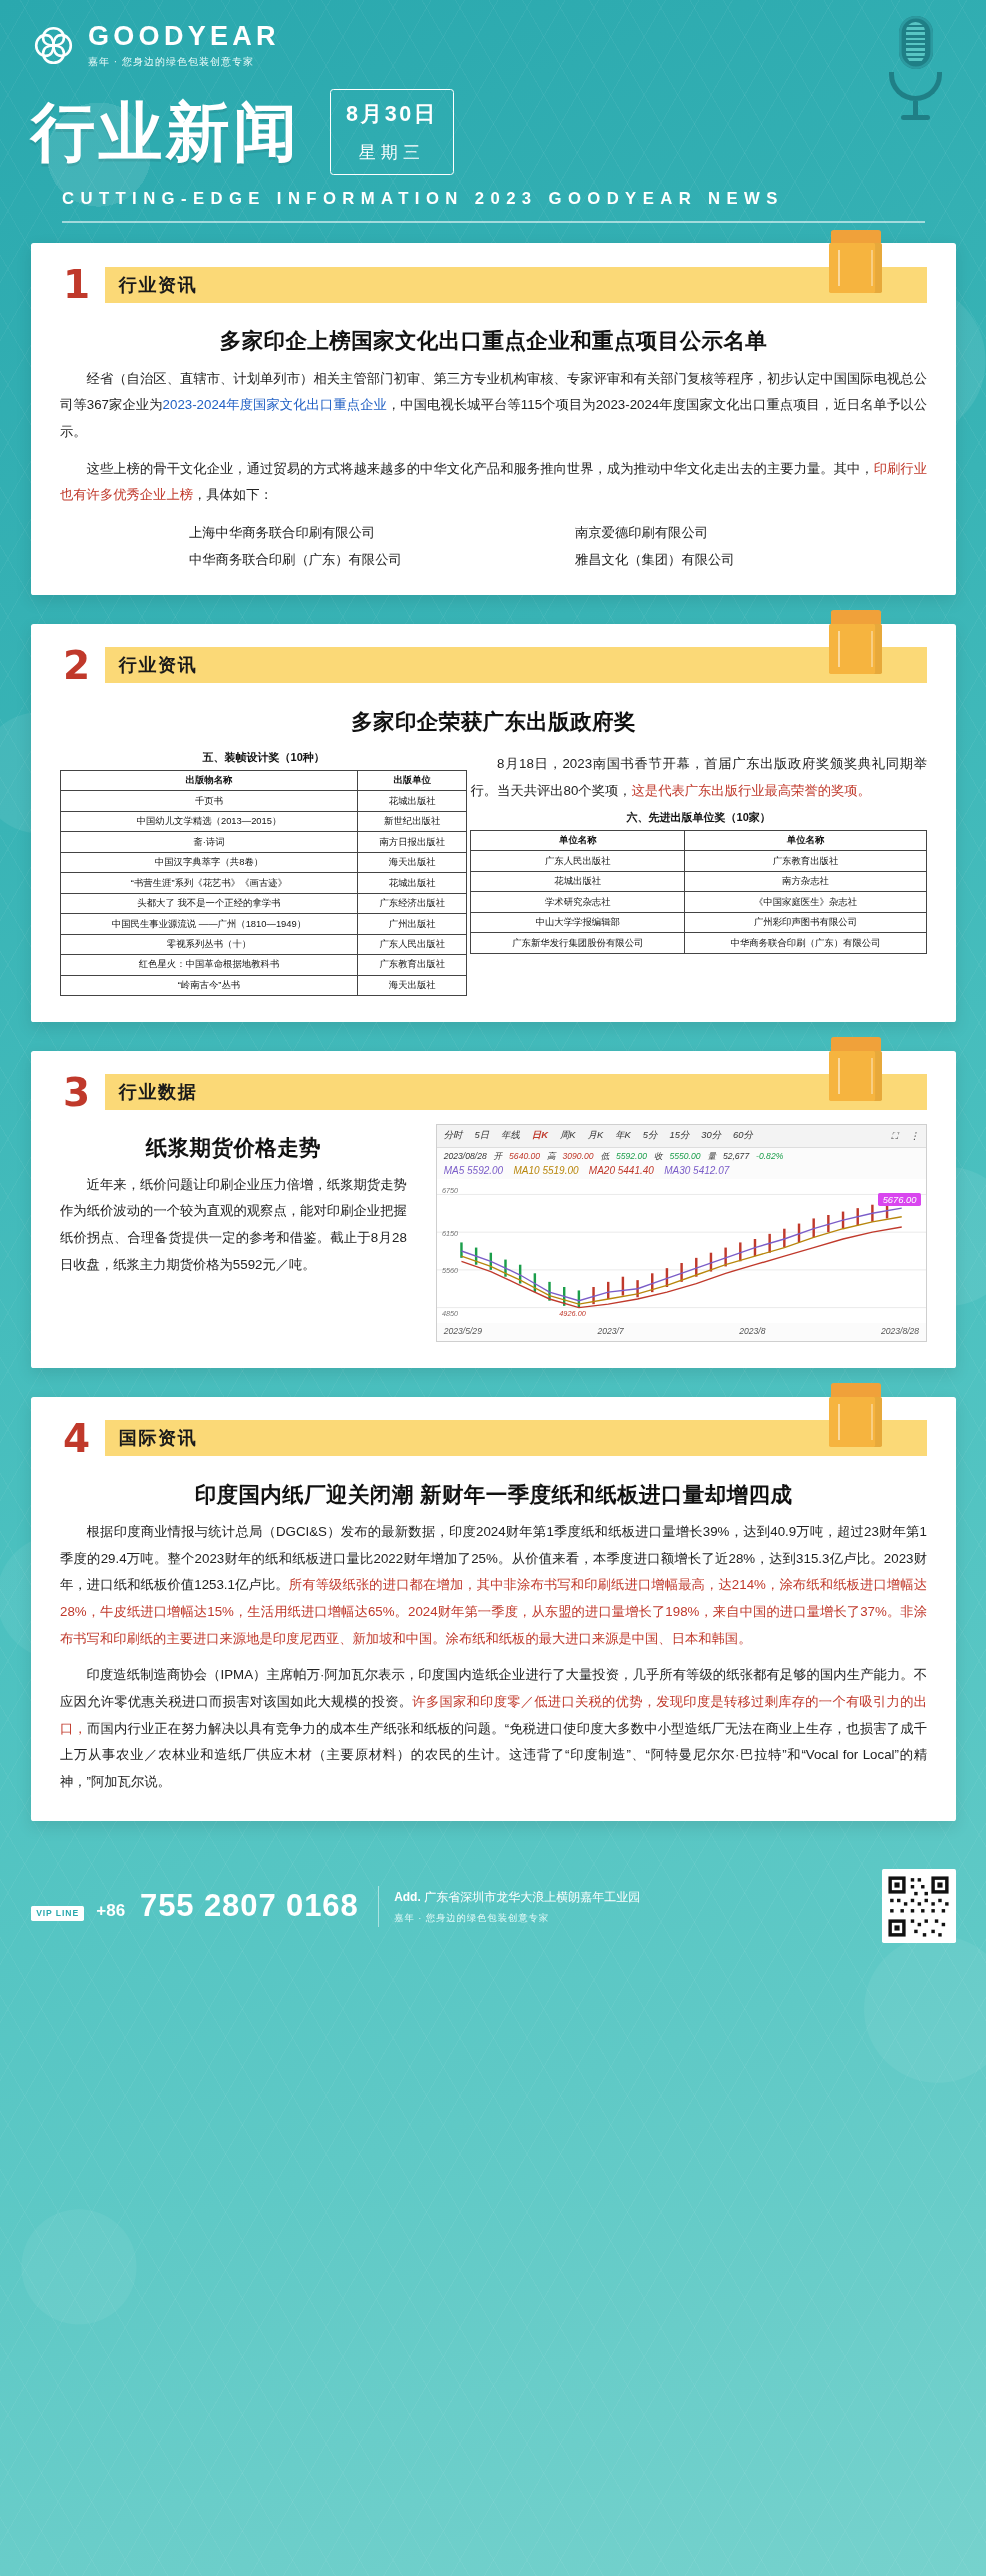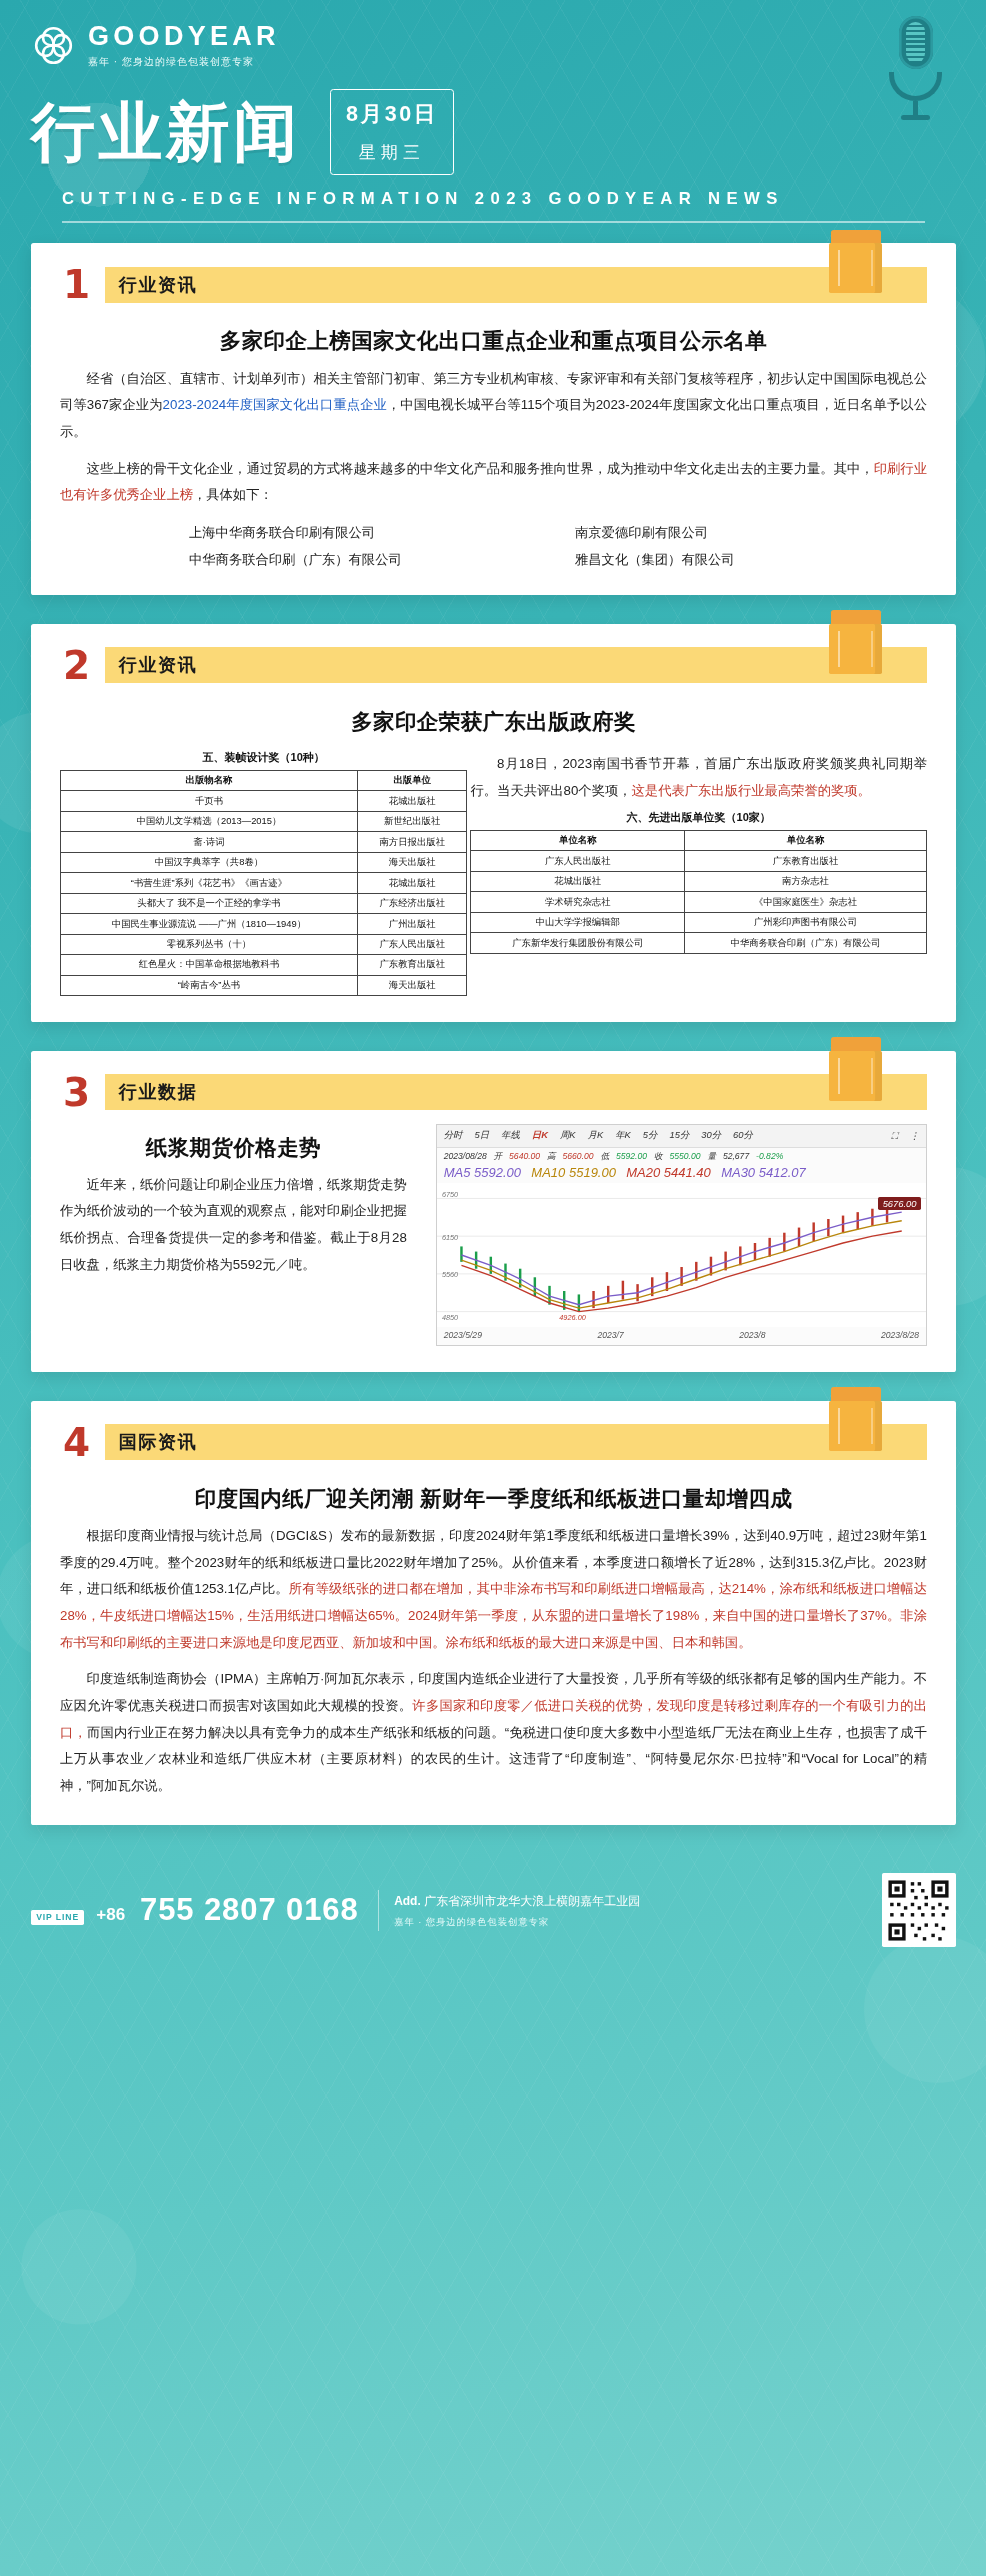--- a/index.html
+++ b/index.html
@@ -155,30 +155,30 @@
   .chart-toolbar {
     display: flex; align-items: center; gap: 12px; font-size: 9.4px; color: #333;
     padding: 4.3px 6.9px; border-bottom: 0.9px solid #ddd; background: #f3f3f3;
   }
   .chart-toolbar .tb { cursor: default; }
   .chart-toolbar .tb.active { color: #c0392b; font-weight: 700; }
   .chart-toolbar .spacer { flex: 1; }
   .quote-line { font-size: 8.6px; padding: 3.4px 6.9px 1.7px; color: #333; display:flex; gap:6.9px; flex-wrap:wrap;}
   .quote-line .up { color: #c0392b; }
   .quote-line .dn { color: #1b9e4b; }
-  .ma-line { font-size: 13px; padding: 0 6.9px 3.4px; display: flex; gap: 10.3px; }
+  .ma-line { font-size: 10px; padding: 0 6.9px 3.4px; display: flex; gap: 10.3px; }
   .ma1 { color: #7a5cc8; } .ma2 { color: #b8860b; } .ma3 { color: #c0392b; }
   .plot { position: relative; height: 144px; background: #ffffff; }
   .plot svg { display: block; }
   .axis-row {
     display: flex; justify-content: space-between; font-size: 8.6px; color: #555;
     padding: 2.6px 6.9px 5.2px;
   }
   .price-tag {
-    position: absolute; right: 5.2px; top: 13.7px; background: #7f1d1d; color: #fff;
+    position: absolute; right: 5.2px; top: 13.7px; background: #d946ef; color: #fff;
     font-size: 9.4px; padding: 0.9px 4.3px; border-radius: 1.7px;
   }
 
   
   .card.intl .card-cat { background: #fbd977; }
   .card.intl .card-num { color: #c0392b; }
 
   
   .footer {
     position: relative; margin: 8.6px 0 0 0; padding: 19px 31px 22px 31px;
@@ -403,21 +403,21 @@
               <span class="spacer"></span>
               <span>⛶</span>
               <span>⋮</span>
             </div>
 
             <div class="quote-line">
               <span>2023/08/28</span>
               <span>开</span>
               <span class="up">5640.00</span>
               <span>高</span>
-              <span class="up">5660.00</span>
+              <span class="up">3090.00</span>
               <span>低</span>
               <span class="dn">5592.00</span>
               <span>收</span>
               <span class="dn">5550.00</span>
               <span>量</span>
               <span>52,677</span>
               <span class="dn">-0.82%</span>
             </div>
 
             <div class="ma-line">

